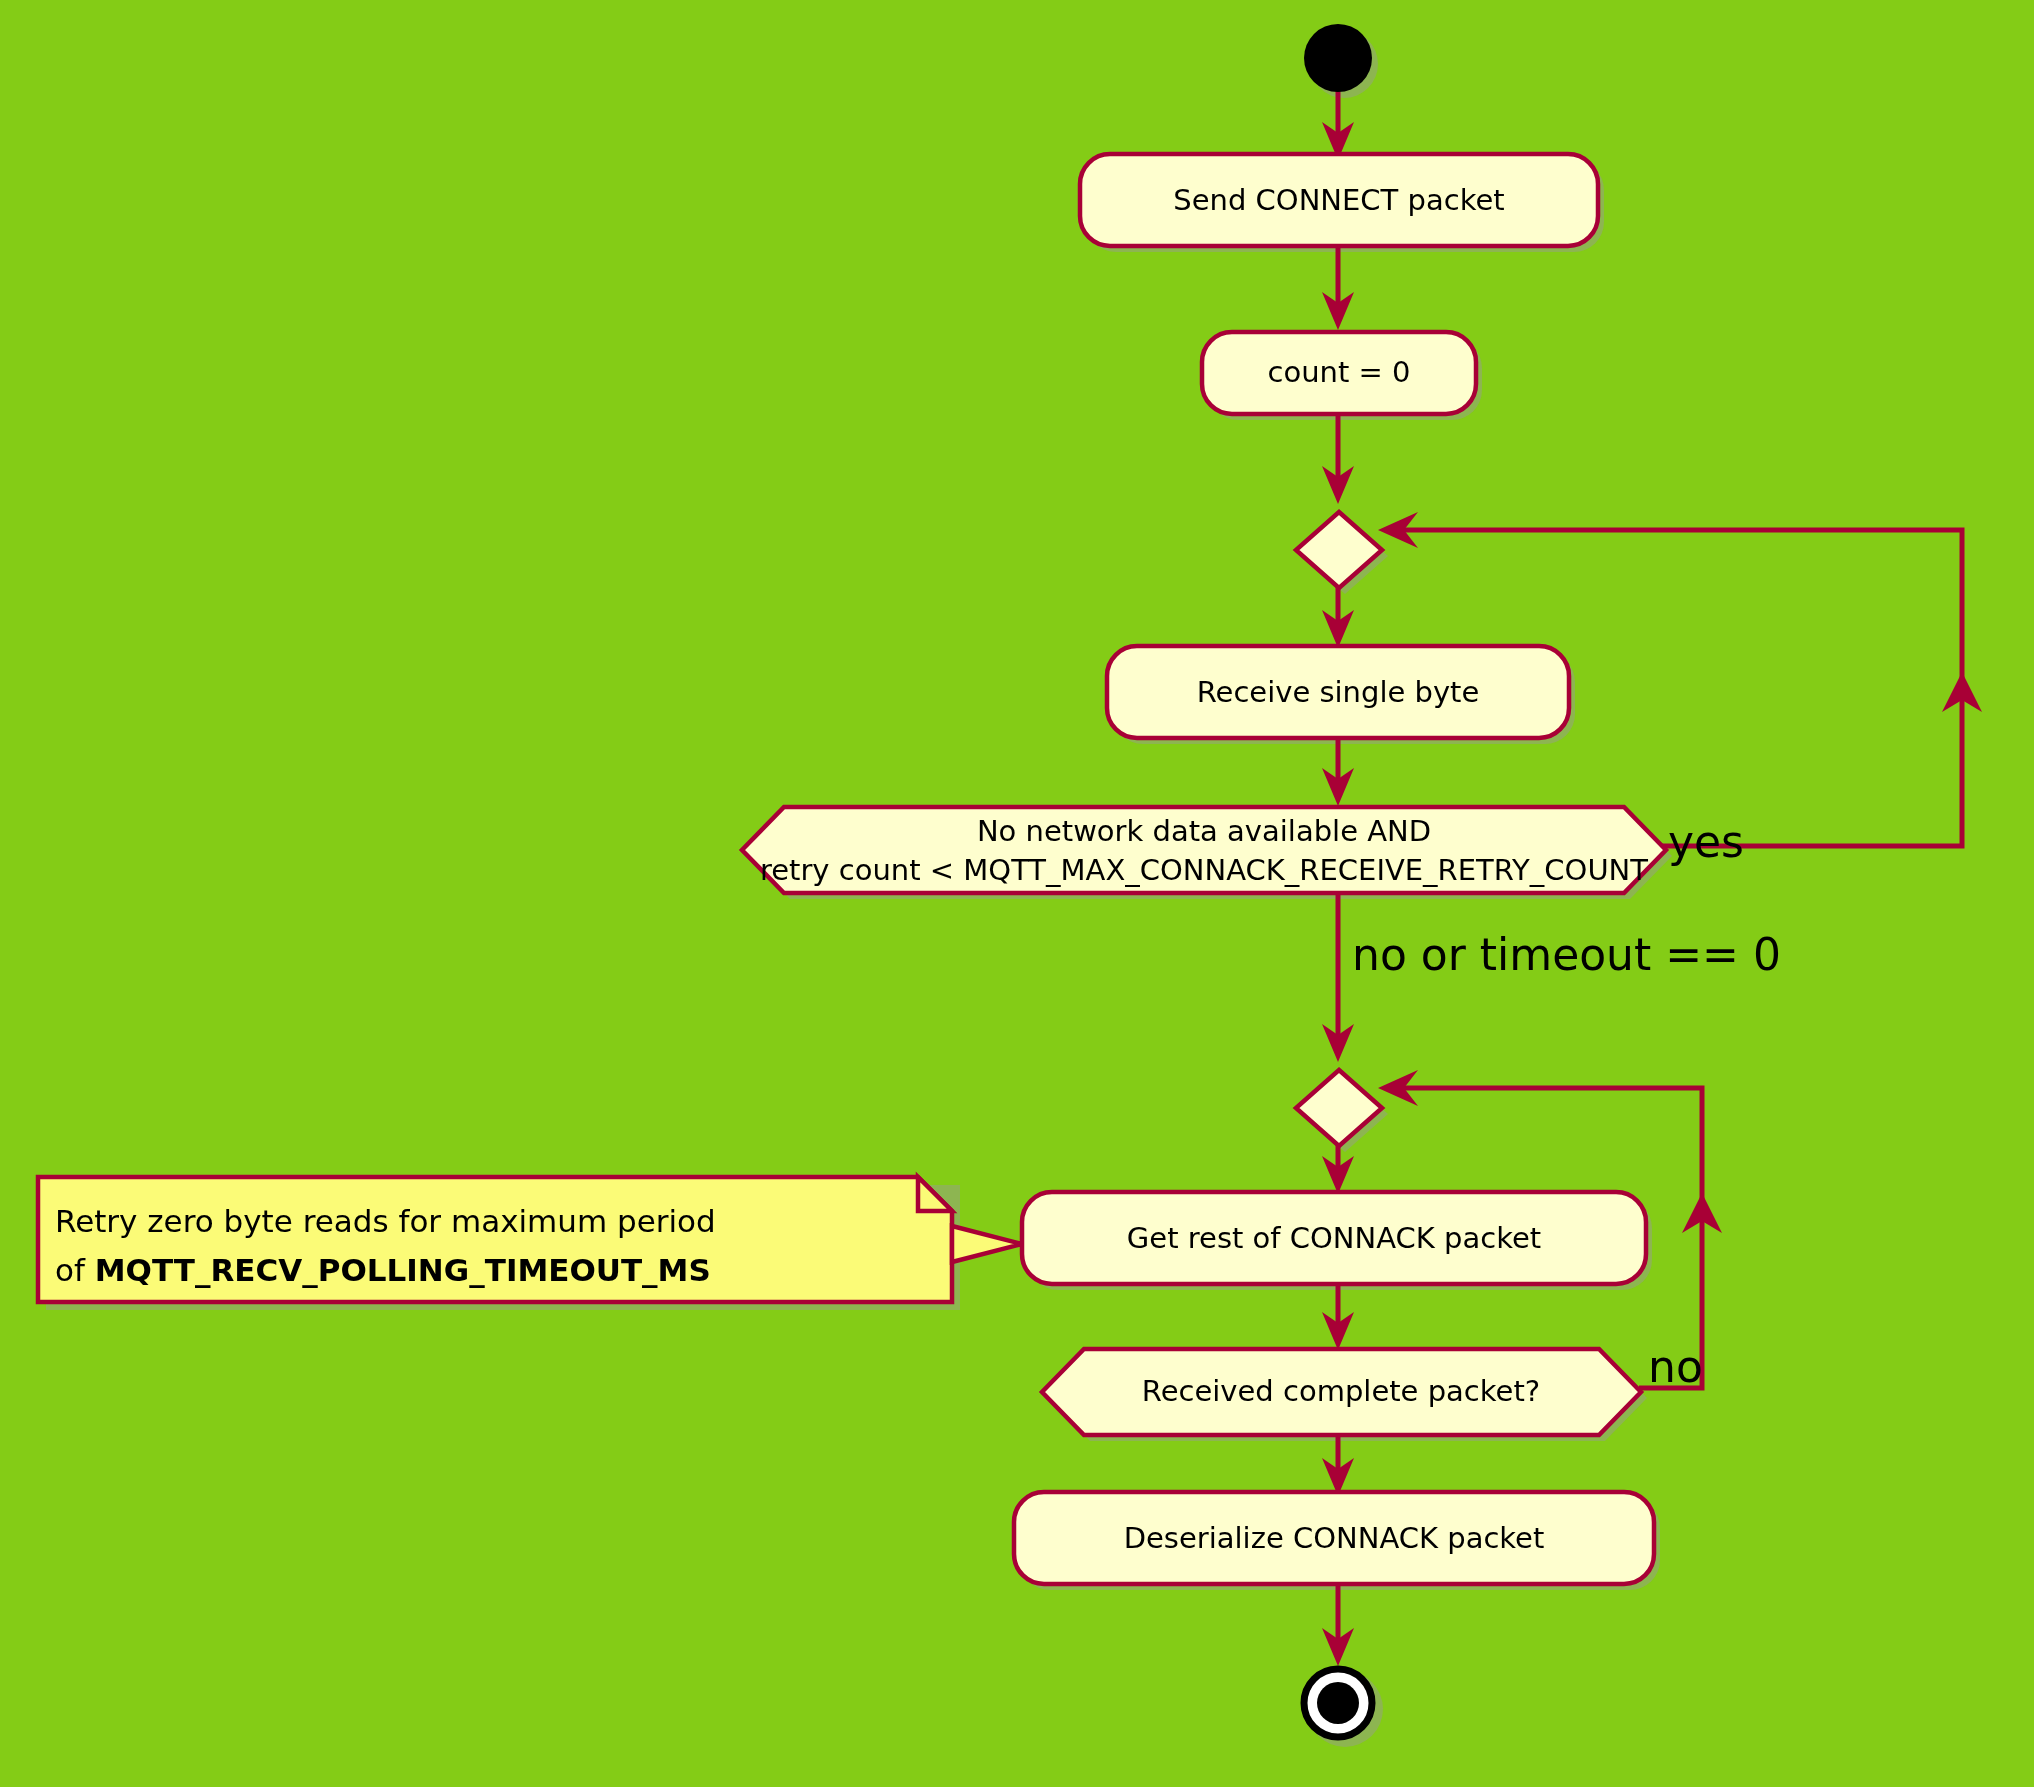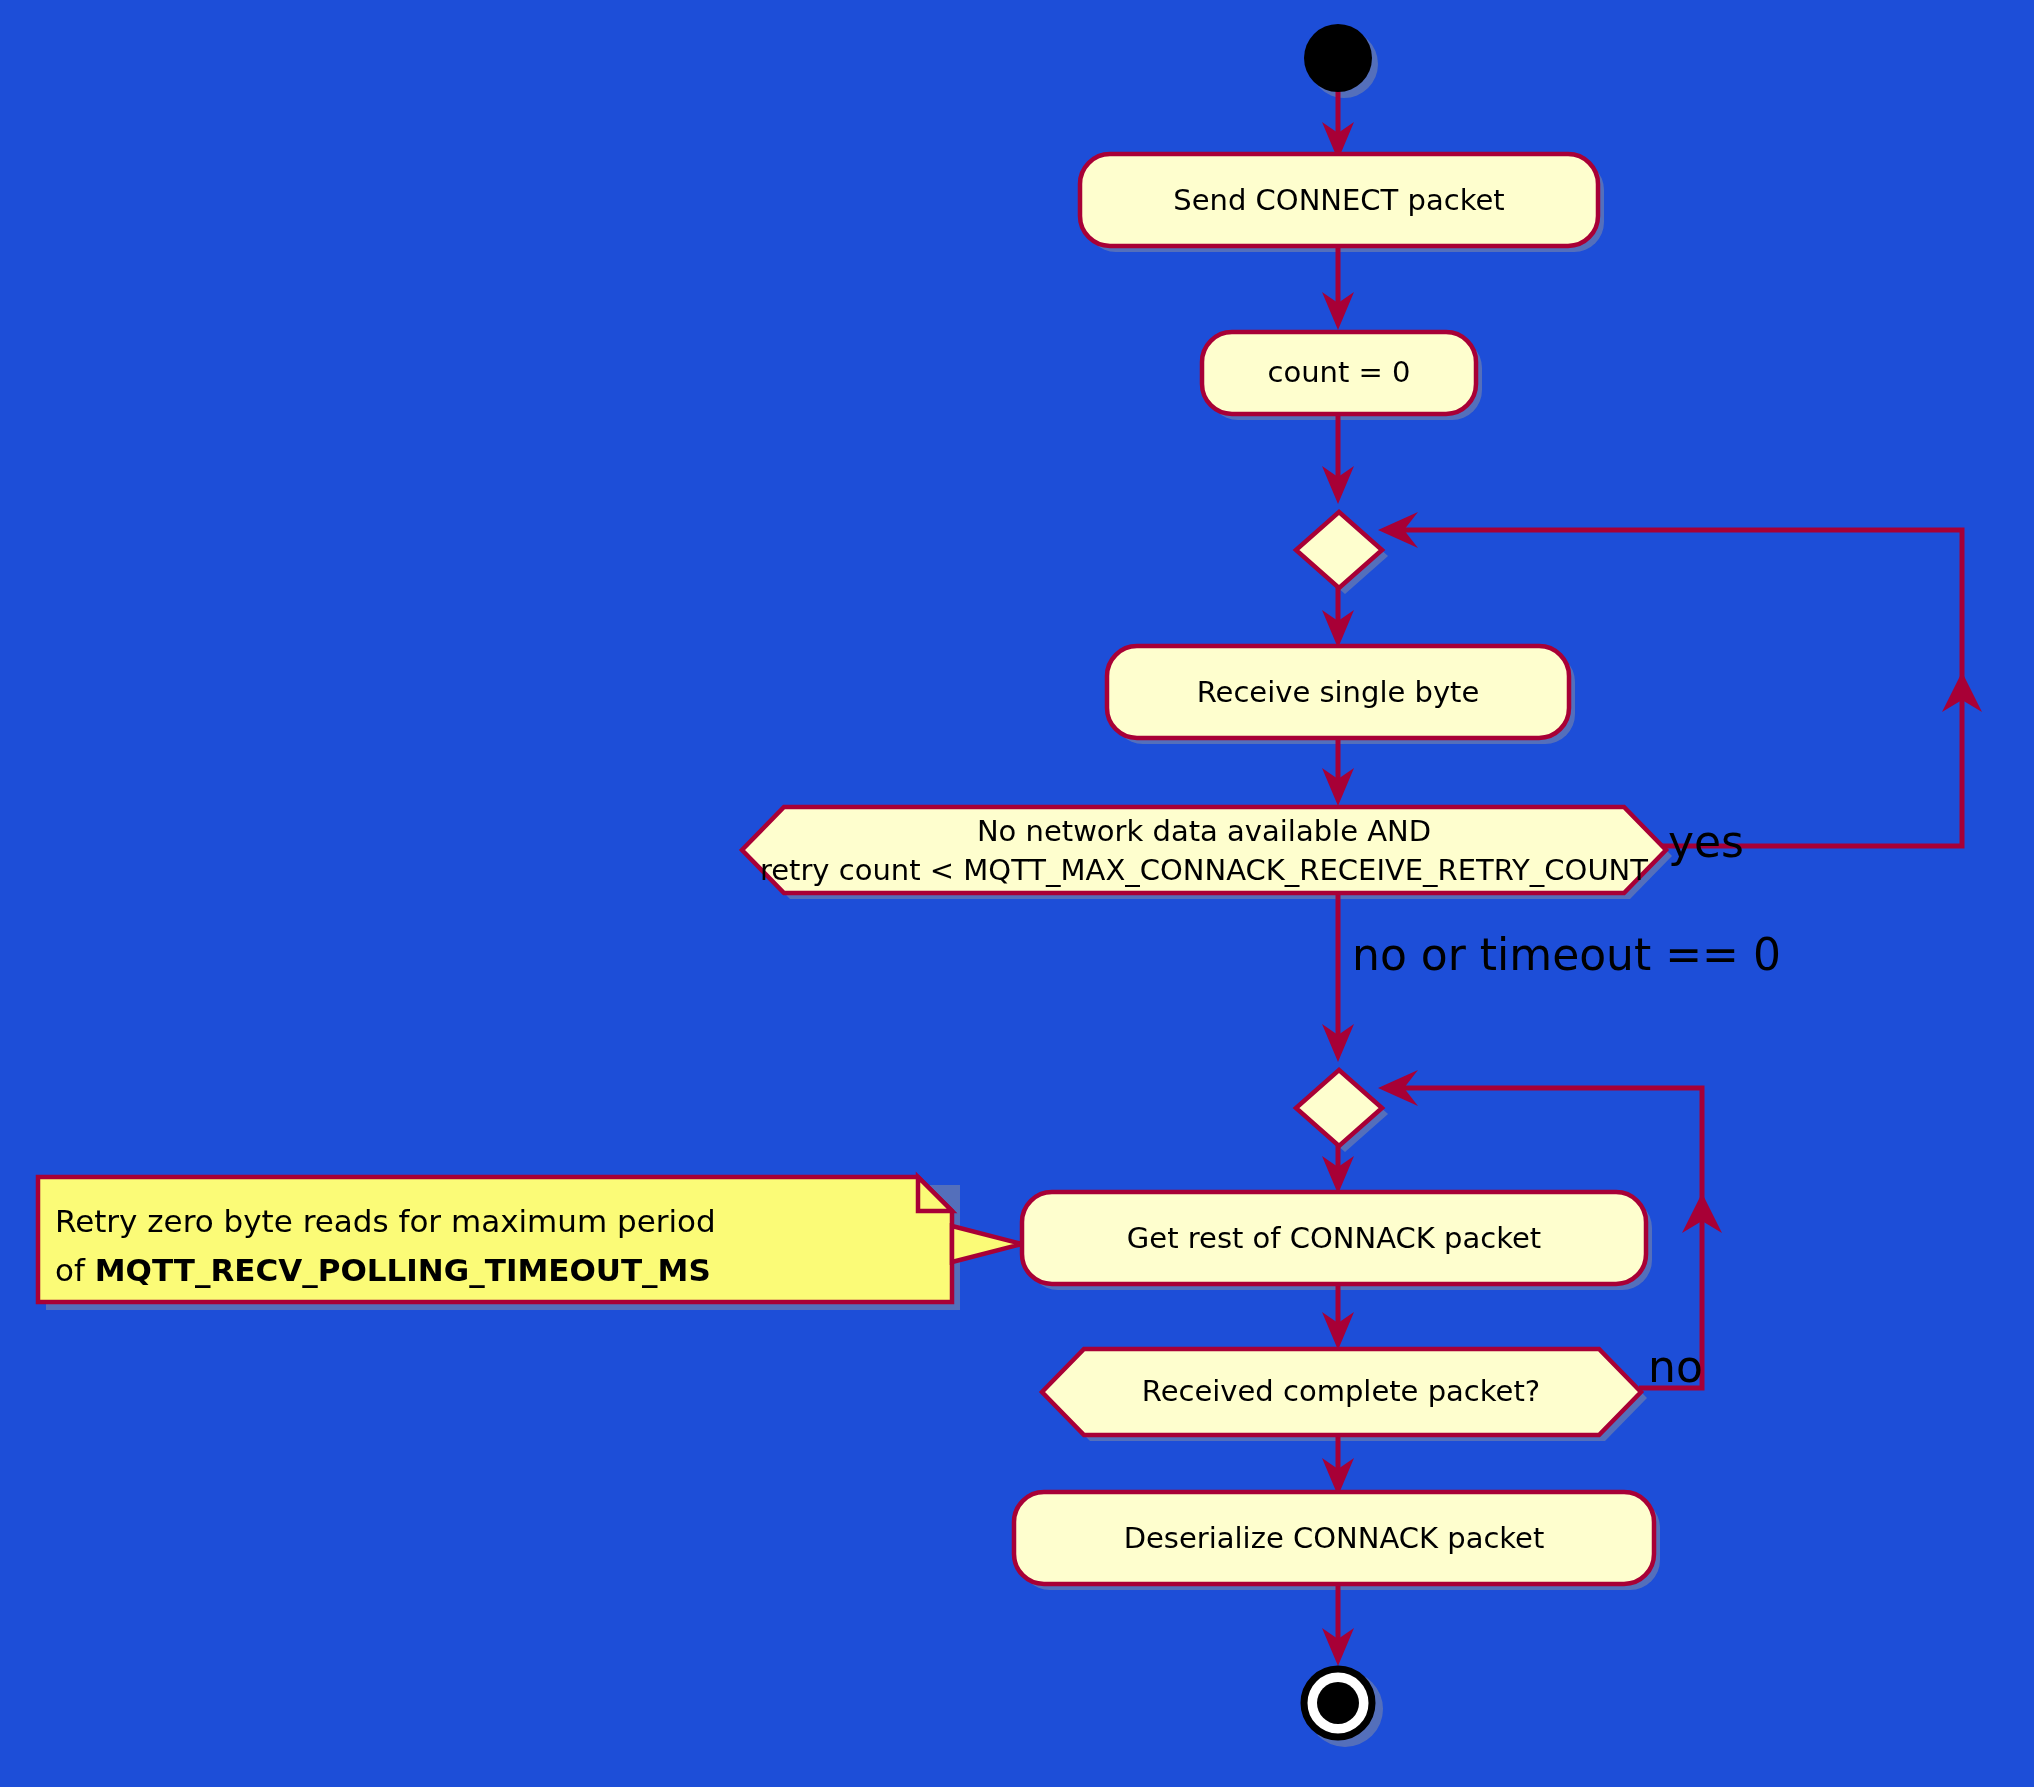--- a/index.html
+++ b/index.html
@@ -4,21 +4,21 @@
 <style>
   html, body {
     margin: 0;
     padding: 0;
     background: #FFFFFF;
   }
   #diagram-root {
     position: relative;
     width: 2034px;
     height: 1787px;
-    background: #1d4ed8;
+    background: #84cc16;
     font-family: "DejaVu Sans", sans-serif;
     overflow: hidden;
   }
   svg#uml-canvas {
     display: block;
     width: 2034px;
     height: 1787px;
   }
   .node-shape {
     fill: #FEFECE;

